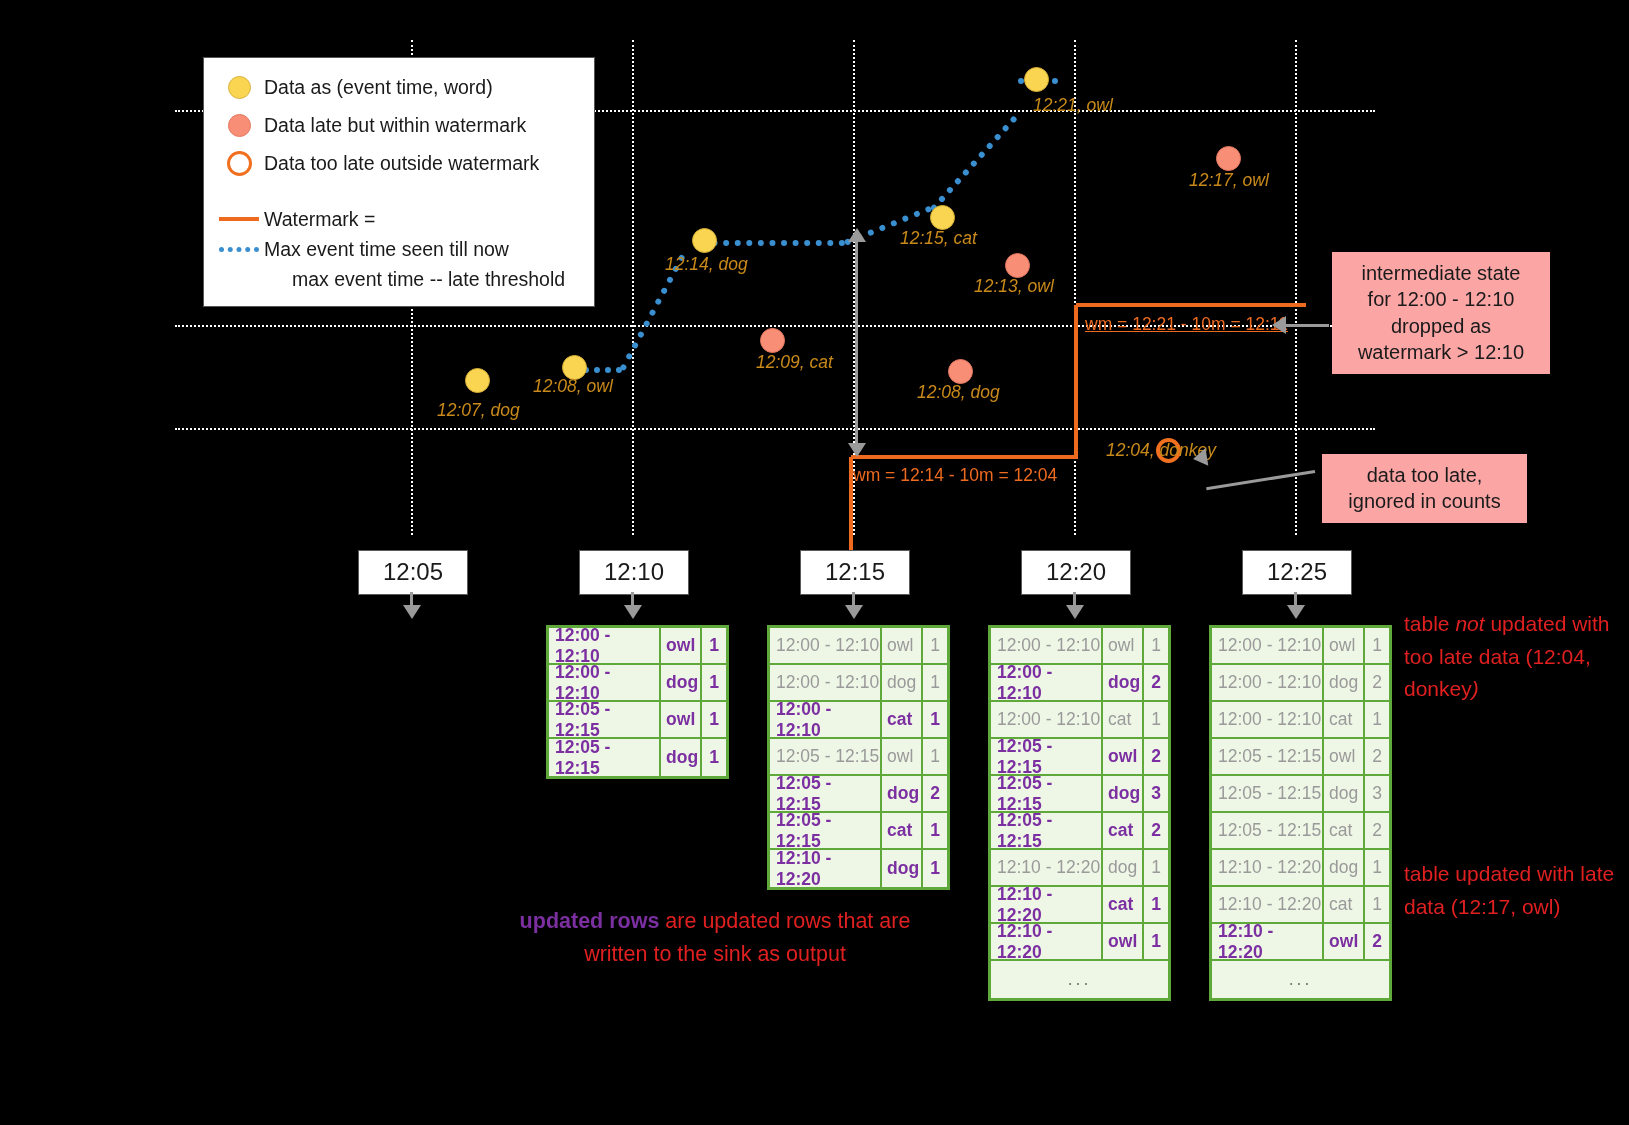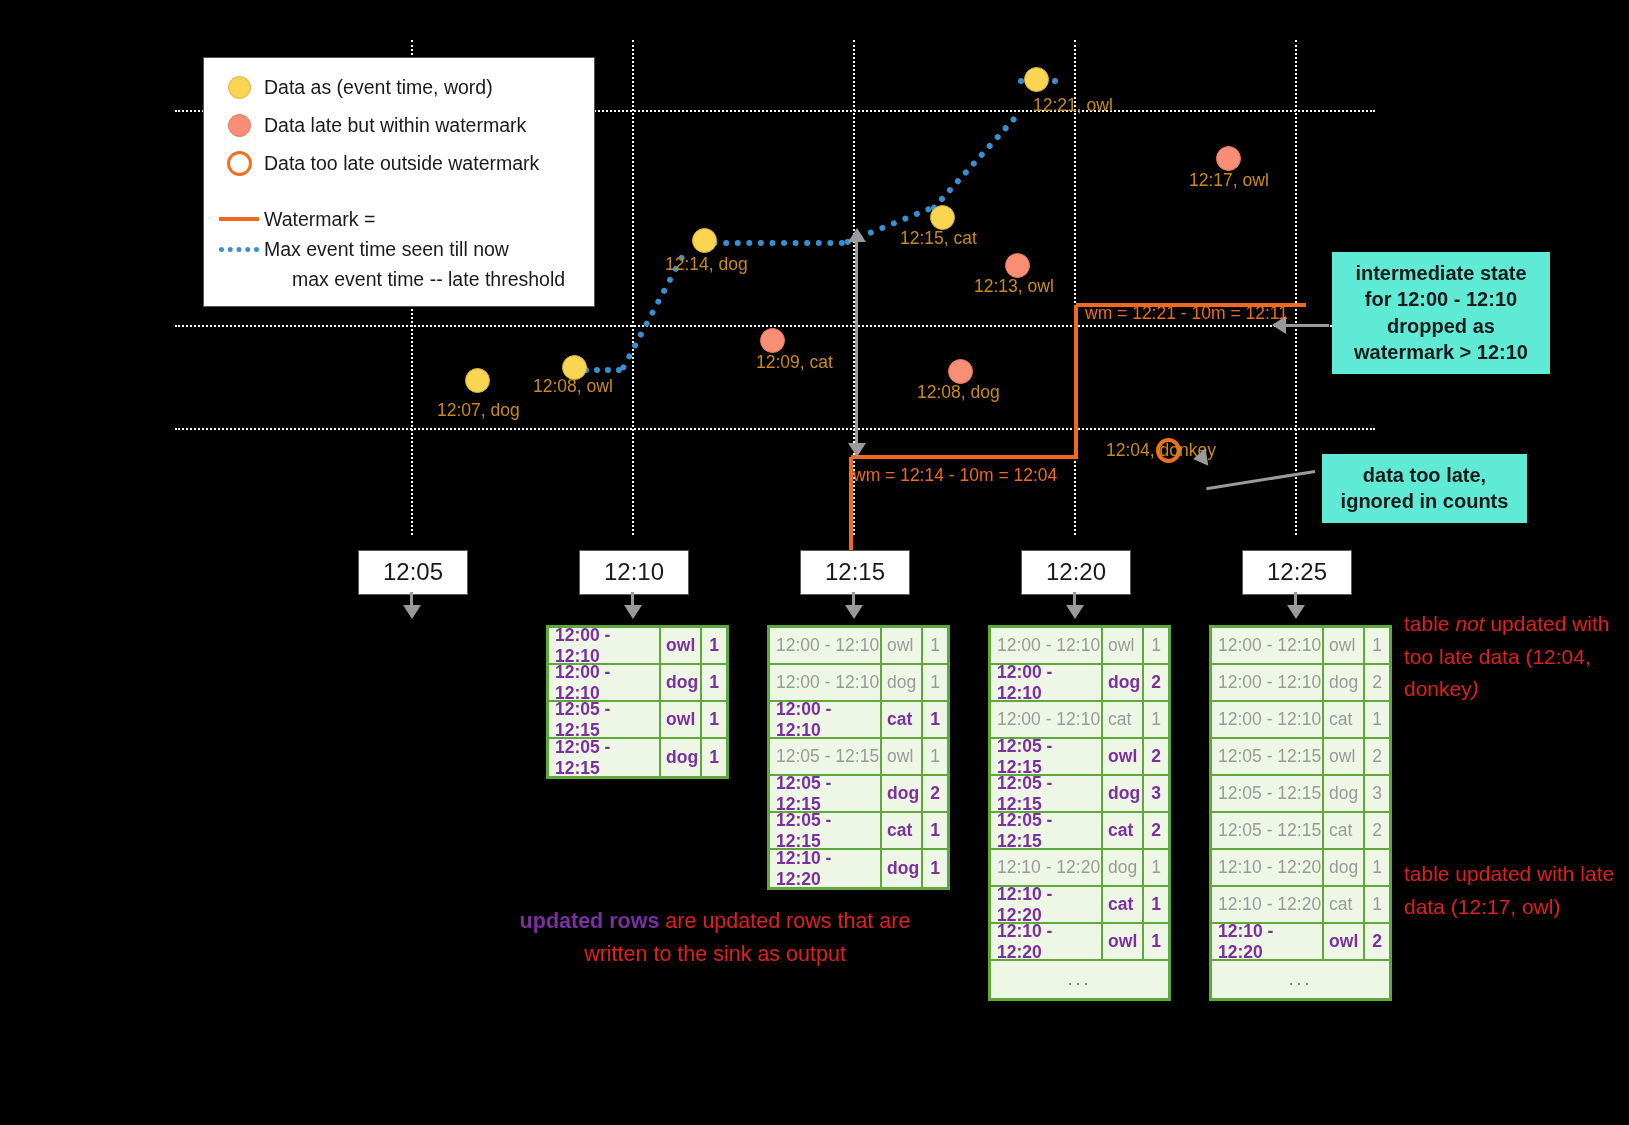--- a/index.html
+++ b/index.html
@@ -94,20 +94,21 @@
   }
   .pt.yellow { background: #f9d552; border: 1px solid #d6ae34; }
   .pt.salmon { background: #f98e77; border: 1px solid #e2775f; }
   .pt.open   { background: #000; border: 4px solid #f07020; }
 
   .ptlabel {
     position: absolute;
     color: #c98a1a;
     font-size: 17.5px;
     white-space: nowrap;
+    font-style: italic;
   }
 
   
   .seg {
     position: absolute;
     transform-origin: 0 50%;
     height: 0;
   }
   .seg.dashed { border-top: 6px dotted #3a8fd0; }
   .seg.solid  { border-top: 4px solid #ee6a1f; }
@@ -115,28 +116,27 @@
   .wmbox {
     position: absolute;
     color: #ee6a1f;
     font-size: 17.5px;
     white-space: nowrap;
   }
 
   
   .callout {
     position: absolute;
-    background: #5eead4;
+    background: #fca5a5;
     color: #1a1a1a;
     font-size: 20px;
     line-height: 1.32;
     padding: 8px 14px;
     box-sizing: border-box;
     text-align: center;
-    font-weight: bold;
   }
 
   
   .arrow-v {
     position: absolute;
     width: 0;
     border-left: 3px solid #9a9a9a;
   }
   .arrow-head-down {
     position: absolute;
@@ -243,21 +243,21 @@
   <div class="seg dashed" style="left:845px; top:240px; width:93px; transform:rotate(-22deg);"></div>
   <div class="seg dashed" style="left:932px; top:207px; width:125px; transform:rotate(-48deg);"></div>
   <div class="seg dashed" style="left:1018px; top:78px; width:40px; transform:rotate(0deg);"></div>
 
   <div class="seg solid" style="left:851px; top:455px; width:100px; transform:rotate(90deg);"></div>
   <div class="seg solid" style="left:851px; top:455px; width:227px;"></div>
   <div class="seg solid" style="left:1076px; top:455px; width:152px; transform:rotate(-90deg);"></div>
   <div class="seg solid" style="left:1076px; top:303px; width:230px;"></div>
 
   <div class="wmbox" style="left:853px; top:465px;">wm = 12:14 - 10m = 12:04</div>
-  <div class="wmbox" style="left:1085px; top:303px;">wm = 12:21 - 10m = 12:11</div>
+  <div class="wmbox" style="left:1085px; top:314px;text-decoration:underline;">wm = 12:21 - 10m = 12:11</div>
 
   <div class="pt yellow" style="left:465px; top:368px;"></div>
   <div class="ptlabel" style="left:437px; top:400px;">12:07, dog</div>
 
   <div class="pt yellow" style="left:562px; top:355px;"></div>
   <div class="ptlabel" style="left:533px; top:376px;">12:08, owl</div>
 
   <div class="pt yellow" style="left:692px; top:228px;"></div>
   <div class="ptlabel" style="left:665px; top:254px;">12:14, dog</div>
 

